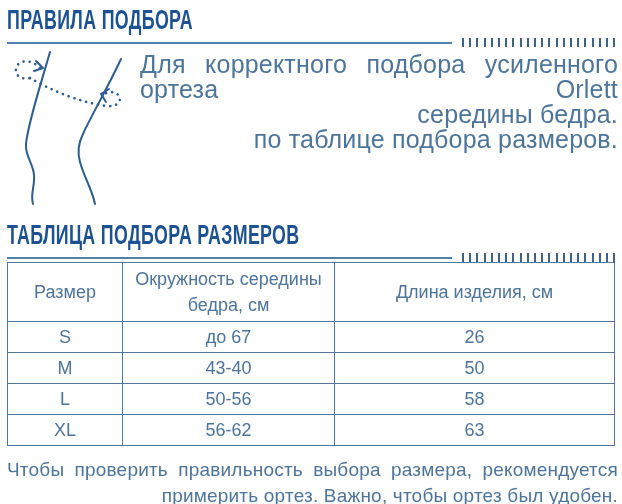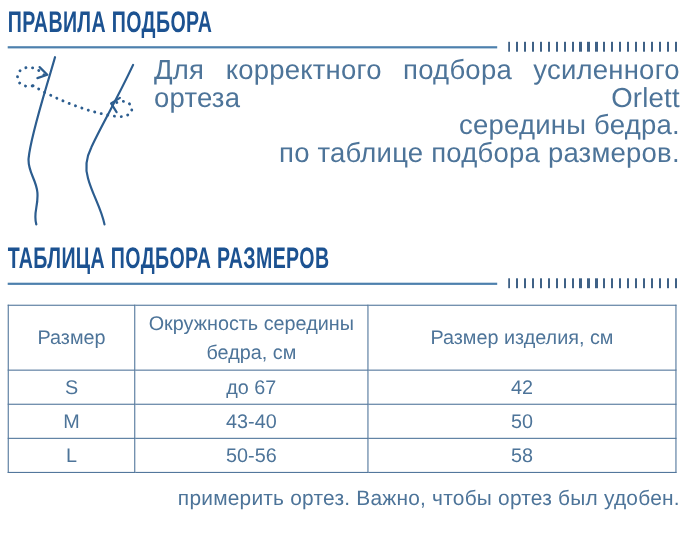--- a/index.html
+++ b/index.html
@@ -40,21 +40,21 @@
   
   .content-row{display:flex;margin-top:4px;}
   .figure-box{width:124px;height:158px;flex:none;}
   .intro{flex:1;margin-left:9px;margin-top:1px;color:var(--body);
          font-size:25px;line-height:25px;letter-spacing:.2px;}
   .jline{text-align:justify;text-align-last:justify;}
   .lline{text-align:right;}
 
   
   .size-table{
-    width:607px;margin-top:15px;border-collapse:collapse;table-layout:fixed;
+    width:607px;border-collapse:collapse;table-layout:fixed;
   }
   .size-table td,.size-table th{
     border:1.5px solid var(--border);
     color:var(--body);
     font-weight:400;
     font-size:18px;
     text-align:center;
     vertical-align:middle;
     line-height:26px;
   }
@@ -114,39 +114,45 @@
       <col class="col-size">
         <col class="col-circ">
         <col class="col-len">
     </colgroup>
     <thead>
       <tr>
         <th>Размер</th>
         <th>
           <span class="wrap-narrow">Окружность середины бедра, см</span>
         </th>
-        <th>Размер изделия, см</th>
+        <th>Длина изделия, см</th>
       </tr>
     </thead>
     <tbody>
       <tr>
         <td>S</td>
         <td>до 67</td>
-        <td>42</td>
+        <td>26</td>
       </tr>
       <tr>
         <td>M</td>
         <td>43-40</td>
         <td>50</td>
       </tr>
       <tr>
         <td>L</td>
         <td>50-56</td>
         <td>58</td>
       </tr>
+      <tr>
+        <td>XL</td>
+        <td>56-62</td>
+        <td>63</td>
+      </tr>
     </tbody>
   </table>
 
   <div class="footer">
+    <div class="jline">Чтобы проверить правильность выбора размера, рекомендуется</div>
     <div class="lline">примерить ортез. Важно, чтобы ортез был удобен.</div>
   </div>
 
 </div>
 
 </body></html>

